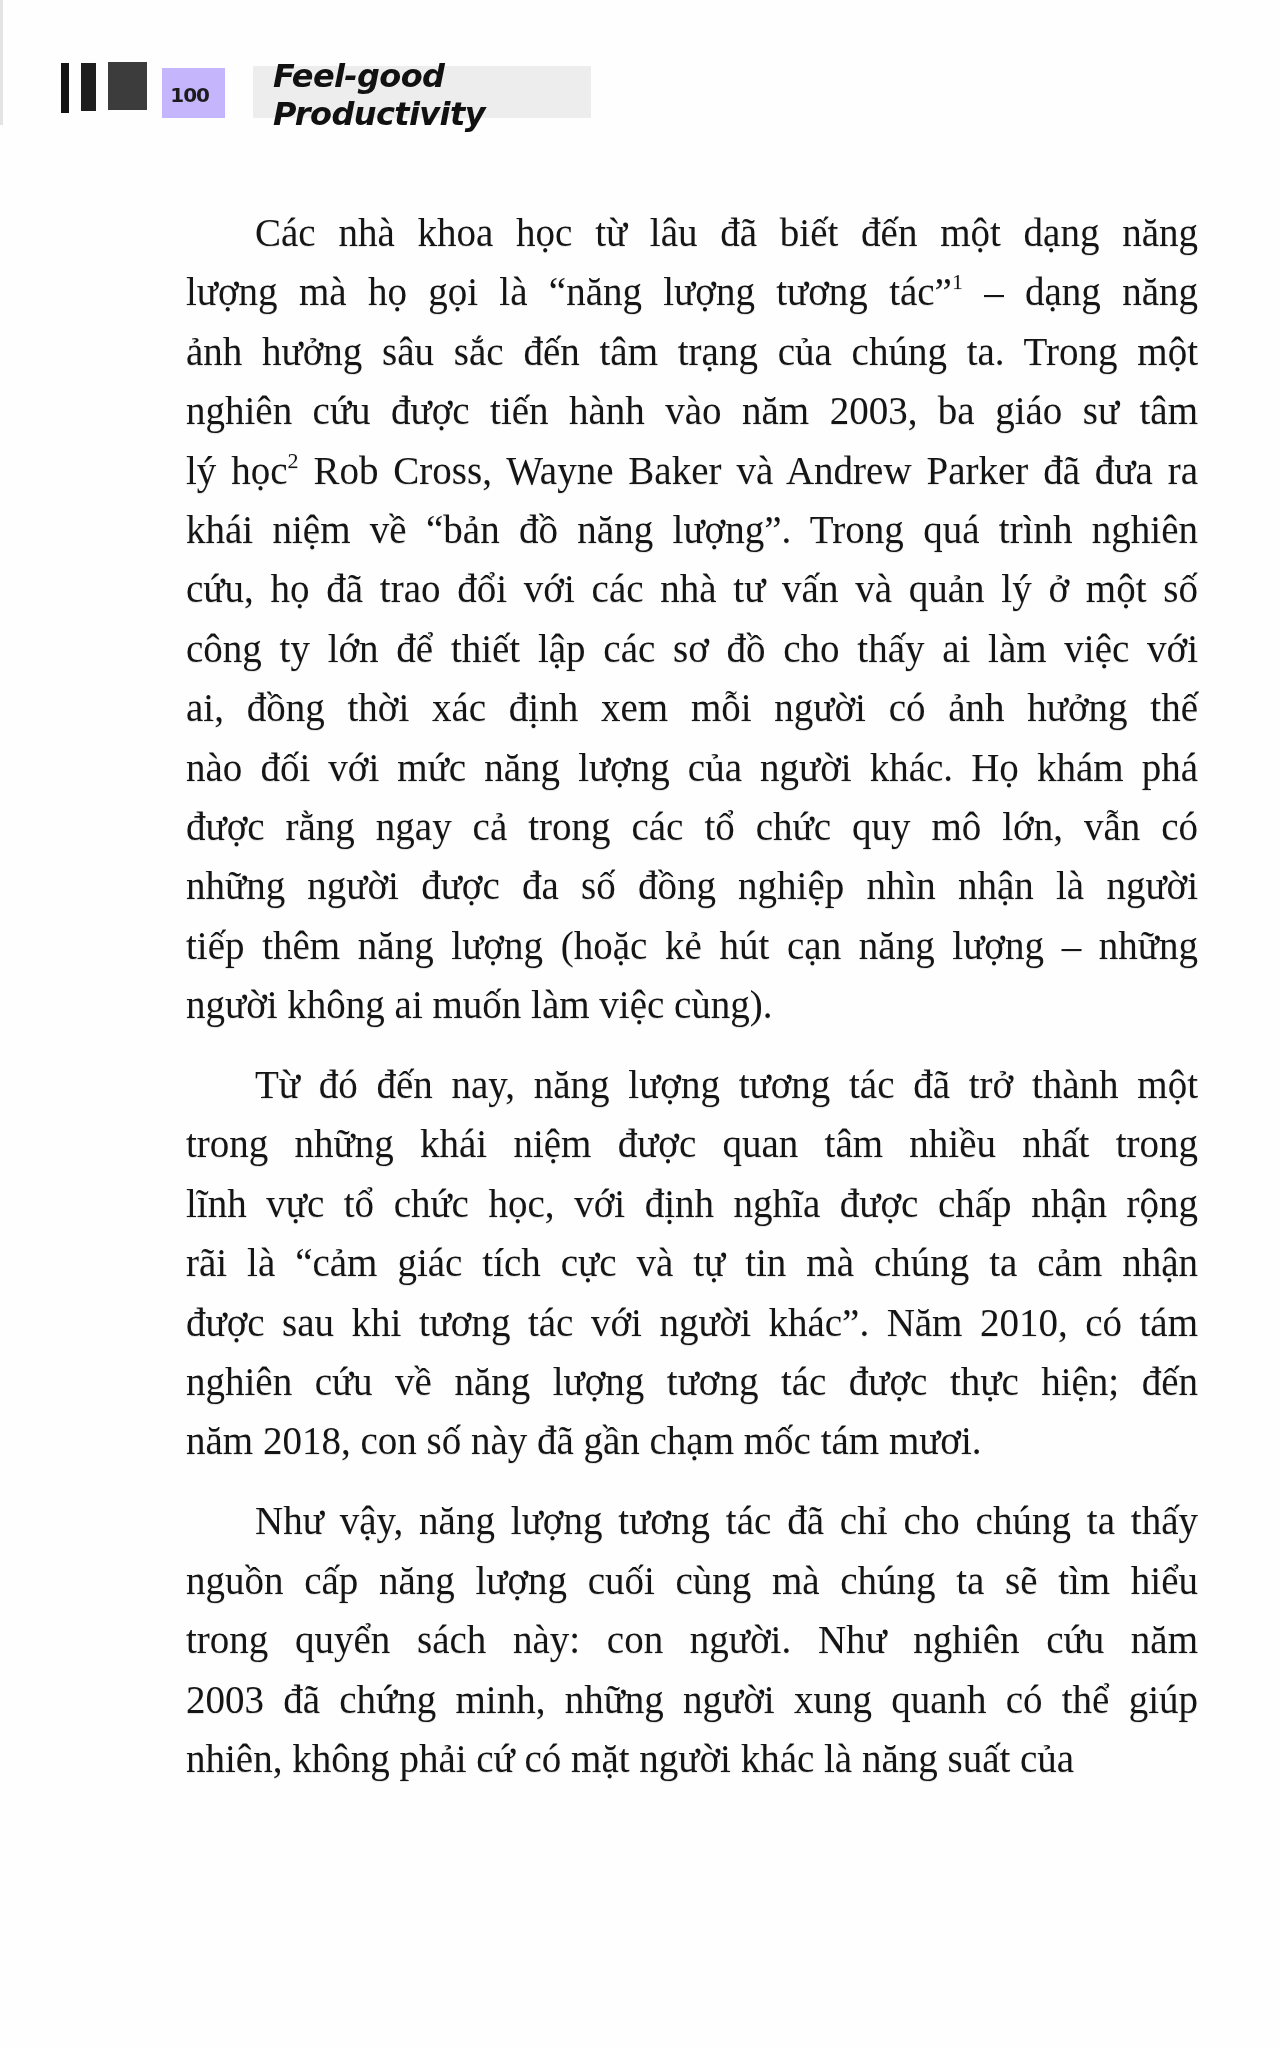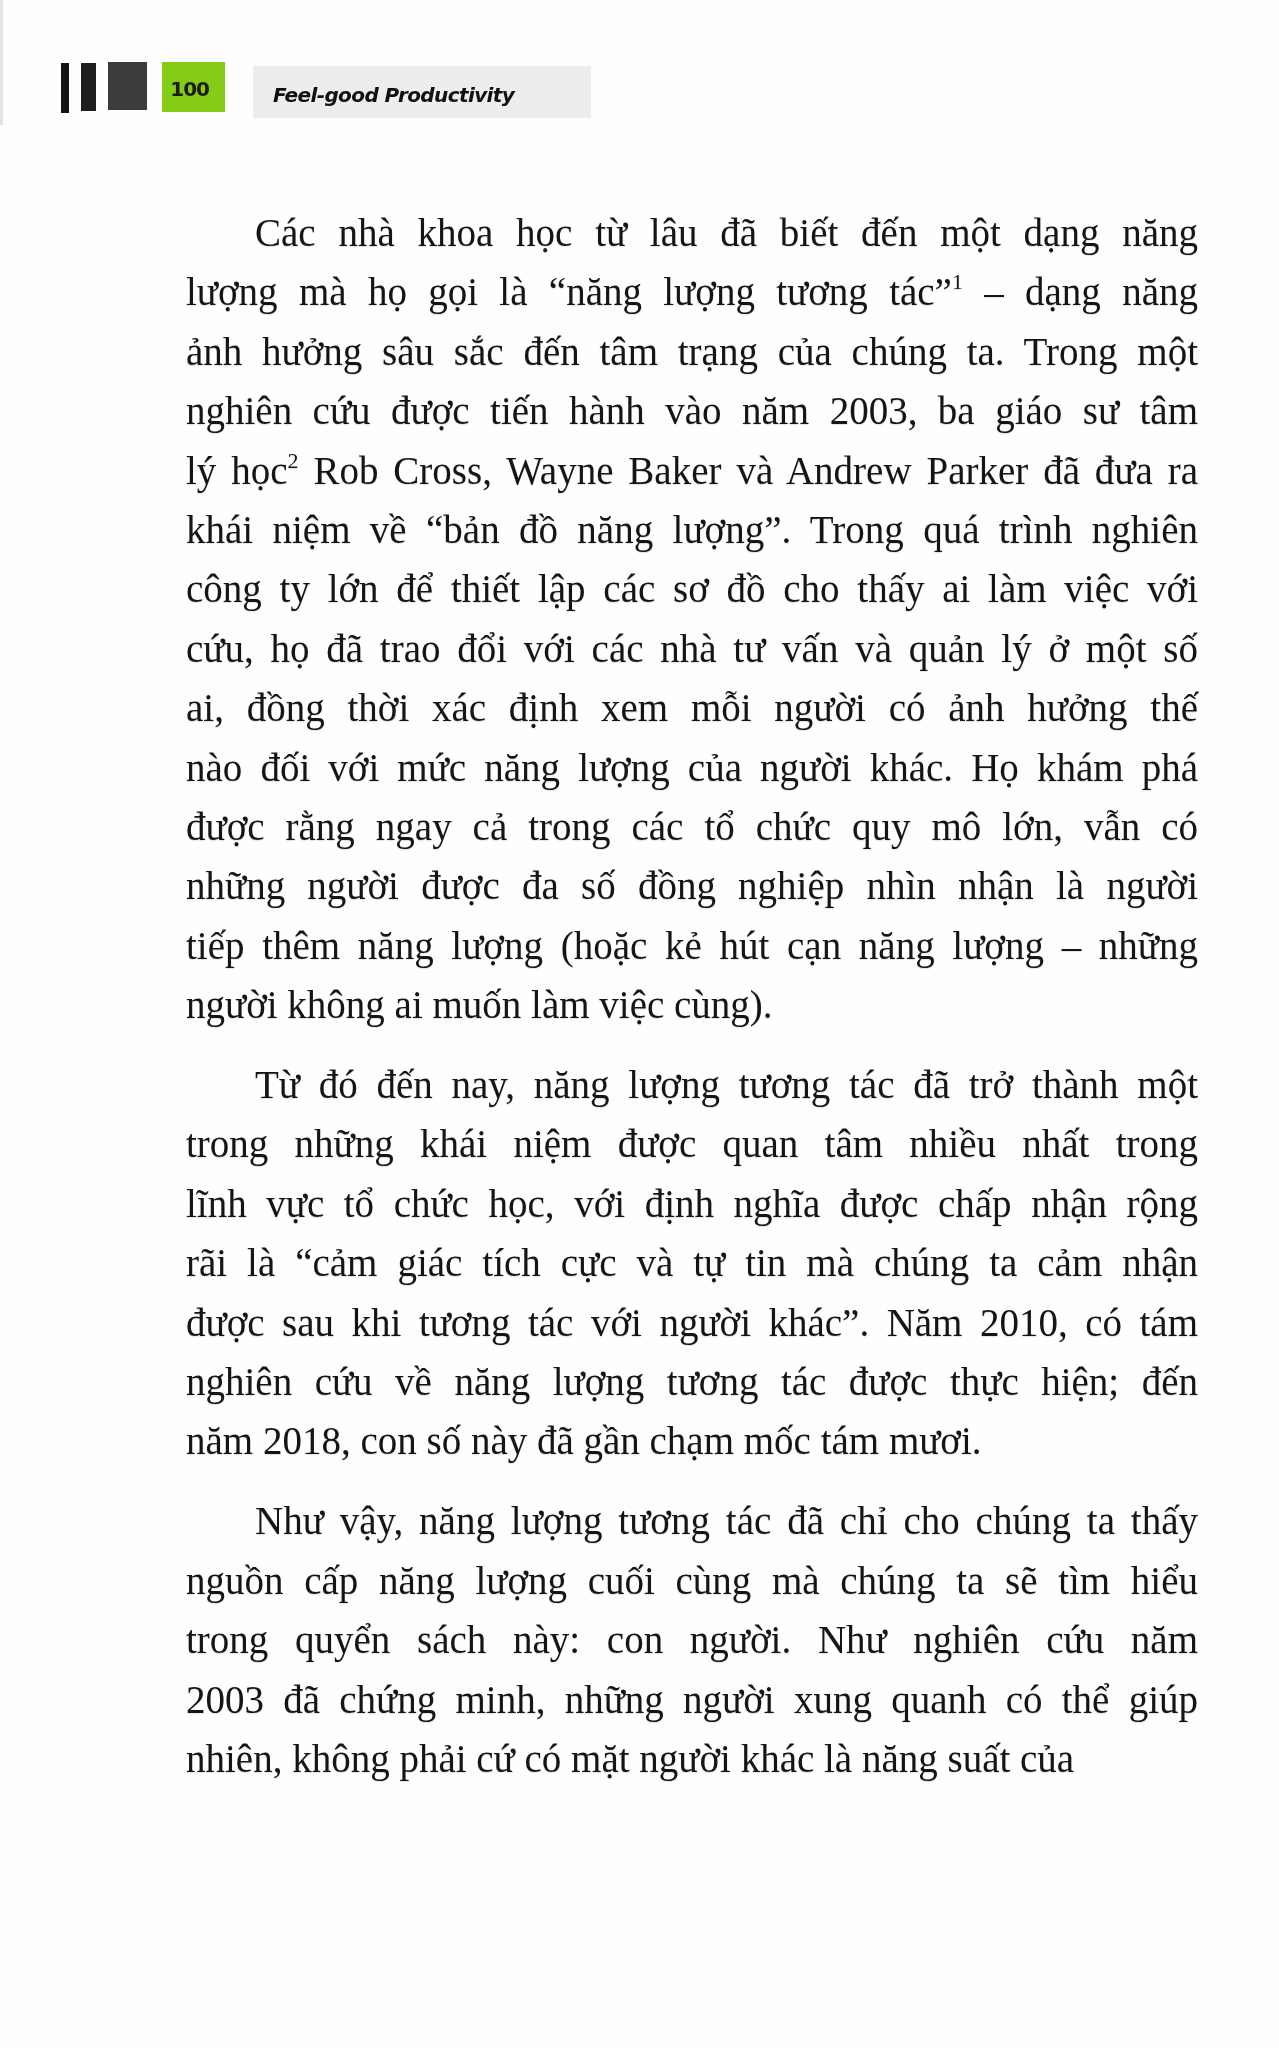--- a/index.html
+++ b/index.html
@@ -28,23 +28,23 @@
     }
     .bar {
       position: absolute;
       background: #1a1a1a;
     }
     .bar-1 { left: 61px; top: 63px; width: 8px; height: 50px; background: #141414; }
     .bar-2 { left: 81px; top: 63px; width: 15px; height: 48px; background: #1e1e1e; }
     .bar-3 { left: 108px; top: 62px; width: 39px; height: 48px; background: #3c3c3c; }
     .page-number-box {
       position: absolute;
-      left: 162px; top: 62px;
+      left: 162px; top: 68px;
       width: 63px; height: 50px;
-      background: #84cc16;
+      background: #c4b5fd;
       display: flex;
       align-items: center;
       justify-content: flex-end;
       box-sizing: border-box;
       padding-right: 16px;
     }
     .page-number {
       font-family: "DejaVu Sans", sans-serif;
       font-size: 20px;
       font-weight: bold;
@@ -57,21 +57,21 @@
       left: 253px; top: 66px;
       width: 338px; height: 52px;
       background: #ededed;
       display: flex;
       align-items: center;
       box-sizing: border-box;
       padding-left: 20px;
     }
     .running-title {
       font-family: "DejaVu Sans", sans-serif;
-      font-size: 20px;
+      font-size: 32px;
       font-weight: bold;
       font-style: italic;
       color: #111111;
       letter-spacing: -0.6px;
       padding-top: 6px;
     }
     .body-text {
       position: absolute;
       left: 186px;
       top: 203px;
@@ -127,22 +127,22 @@
 </div>
 
 <div class="body-text">
   <div class="para" id="p0">
       <span class="line first">Các nhà khoa học từ lâu đã biết đến một dạng năng</span>
       <span class="line">lượng mà họ gọi là “năng lượng tương tác”<sup class="fn">1</sup> – dạng năng</span>
       <span class="line">ảnh hưởng sâu sắc đến tâm trạng của chúng ta. Trong một</span>
       <span class="line">nghiên cứu được tiến hành vào năm 2003, ba giáo sư tâm</span>
       <span class="line">lý học<sup class="fn">2</sup> Rob Cross, Wayne Baker và Andrew Parker đã đưa ra</span>
       <span class="line">khái niệm về “bản đồ năng lượng”. Trong quá trình nghiên</span>
+      <span class="line">cứu, họ đã trao đổi với các nhà tư vấn và quản lý ở một số</span>
       <span class="line">công ty lớn để thiết lập các sơ đồ cho thấy ai làm việc với</span>
-      <span class="line">cứu, họ đã trao đổi với các nhà tư vấn và quản lý ở một số</span>
       <span class="line">ai, đồng thời xác định xem mỗi người có ảnh hưởng thế</span>
       <span class="line">nào đối với mức năng lượng của người khác. Họ khám phá</span>
       <span class="line">được rằng ngay cả trong các tổ chức quy mô lớn, vẫn có</span>
       <span class="line">những người được đa số đồng nghiệp nhìn nhận là người</span>
       <span class="line">tiếp thêm năng lượng (hoặc kẻ hút cạn năng lượng – những</span>
       <span class="line last">người không ai muốn làm việc cùng).</span>
     </div>
   <div class="para" id="p1">
       <span class="line first">Từ đó đến nay, năng lượng tương tác đã trở thành một</span>
       <span class="line">trong những khái niệm được quan tâm nhiều nhất trong</span>

